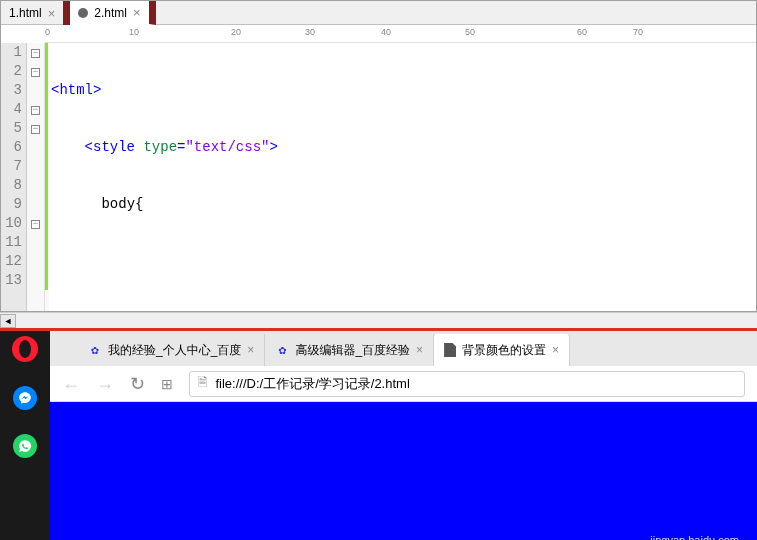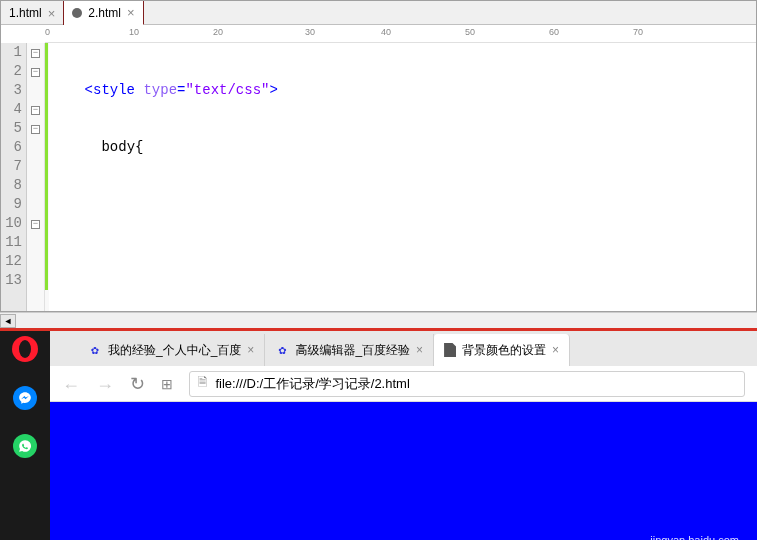--- a/index.html
+++ b/index.html
@@ -1,39 +1,39 @@
 <!DOCTYPE html>
 <html><head>
 <meta charset="utf-8">
 <style>
 * { margin: 0; padding: 0; box-sizing: border-box; }
 body { font-family: "Segoe UI", Arial, sans-serif; font-size: 13px; background: #f0f0f0; width: 757px; height: 540px; overflow: hidden; position: relative; }
 
 .editor-pane { background: #fff; border: 1px solid #a0a0a0; height: 312px; }
 
 .tab-bar { height: 24px; background: #f0f0f0; display: flex; border-bottom: 1px solid #c0c0c0; }
-.tab { height: 24px; display: flex; align-items: center; padding: 0 8px; border-right: 1px solid #7f1d1d; font-size: 12px; gap: 6px; cursor: pointer; }
+.tab { height: 24px; display: flex; align-items: center; padding: 0 8px; border-right: 7px solid #7f1d1d; font-size: 12px; gap: 6px; cursor: pointer; }
 .tab.active { background: #fff; border-bottom: 1px solid #fff; margin-bottom: -1px; }
 .tab-dot { width: 10px; height: 10px; border-radius: 50%; background: #666; display: inline-block; }
 .tab-close { color: #888; font-size: 13px; cursor: pointer; }
 
 .ruler { height: 18px; background: #fff; display: flex; border-bottom: 1px solid #e0e0e0; font-size: 9px; color: #888; position: relative; margin-left: 44px; overflow: hidden; }
 .ruler-tick { position: absolute; top: 2px; }
 
 .code-area { display: flex; height: calc(100% - 42px); font-family: Consolas, "Courier New", monospace; font-size: 14px; line-height: 19px; }
 .gutter { width: 26px; background: #e8e8e8; text-align: right; padding-right: 4px; color: #808080; border-right: 1px solid #ccc; }
 .fold-col { width: 18px; background: #f8f8f8; border-right: 1px solid #e0e0e0; text-align: center; color: #888; font-size: 11px; }
 .fold-box { display: inline-block; width: 9px; height: 9px; border: 1px solid #888; line-height: 7px; font-size: 9px; margin-top: 5px; background: #fff; }
 .change-col { width: 4px; background: #f8f8f8; }
 .change-mark { background: #8ae234; width: 3px; height: 19px; }
 .code-lines { flex: 1; padding-left: 2px; white-space: pre; overflow: hidden; }
 .code-line { height: 19px; }
 
 .tag { color: #0000ff; }
-.attr-name { color: #8b5cf6; }
+.attr-name { color: #15803d; }
 .attr-val { color: #8000ff; }
 .txt { color: #000; }
 .brace { color: #000; }
 .sel { color: #000; }
 
 .scrollbar-h { height: 16px; border-top: 1px solid #ccc; background: #f0f0f0; display: flex; align-items: center; }
 .scroll-arrow { width: 16px; height: 14px; border: 1px solid #b0b0b0; background: #e8e8e8; font-size: 9px; text-align: center; line-height: 12px; }
 
 .browser-pane { position: relative; height: 228px; display: flex; }
 .browser-red-line { position: absolute; top: 0; left: 0; right: 0; height: 3px; background: #d93025; z-index: 5; }
@@ -78,25 +78,25 @@
     <div class="tab active">
       <span class="tab-dot"></span>
       <span>2.html</span>
       <span class="tab-close">×</span>
     </div>
   </div>
 
   <div class="ruler">
     <span class="ruler-tick" style="left:0px">0</span>
     <span class="ruler-tick" style="left:84px">10</span>
-    <span class="ruler-tick" style="left:168px">20</span>
+    <span class="ruler-tick" style="left:186px">20</span>
     <span class="ruler-tick" style="left:260px">30</span>
     <span class="ruler-tick" style="left:336px">40</span>
     <span class="ruler-tick" style="left:420px">50</span>
-    <span class="ruler-tick" style="left:504px">60</span>
+    <span class="ruler-tick" style="left:532px">60</span>
     <span class="ruler-tick" style="left:588px">70</span>
   </div>
 
   <div class="code-area">
     <div class="gutter">
       <div>1</div>
       <div>2</div>
       <div>3</div>
       <div>4</div>
       <div>5</div>
@@ -133,20 +133,21 @@
         <div class="change-mark"></div>
         <div class="change-mark"></div>
         <div class="change-mark"></div>
         <div class="change-mark"></div>
         <div class="change-mark"></div>
         <div class="change-mark"></div>
         <div class="change-mark"></div>
         <div class="change-mark"></div>
     </div>
     <div class="code-lines">
+      <div class="code-line"><span></span><span class="tag">&lt;html&gt;</span></div>
       <div class="code-line"><span>    </span><span class="tag">&lt;style </span><span class="attr-name">type</span><span class="tag">=</span><span class="attr-val">"text/css"</span><span class="tag">&gt;</span></div>
       <div class="code-line"><span>      </span><span class="sel">body</span><span class="brace">{</span></div>
       
       
       
       
       
       
       
       

